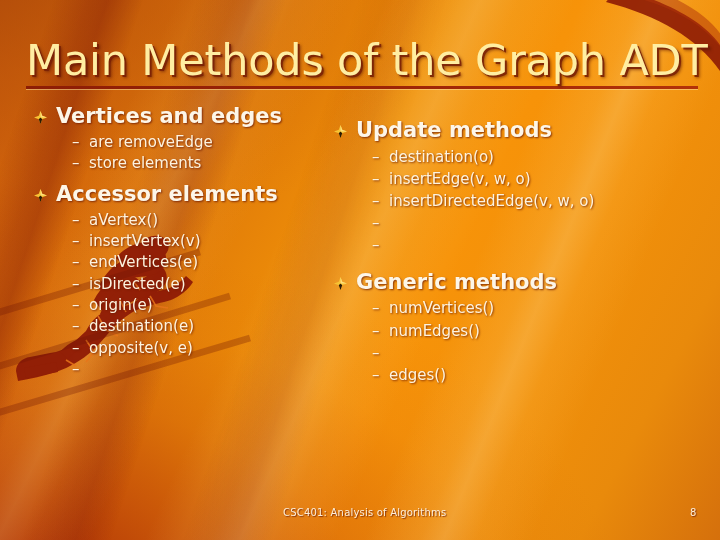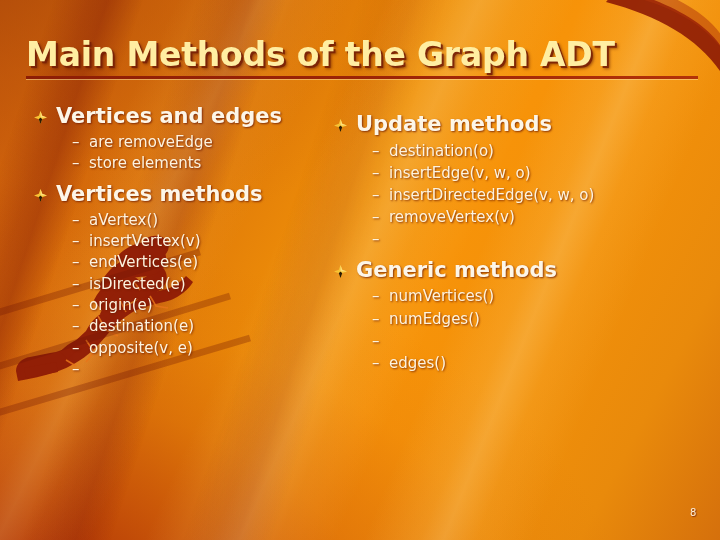--- a/index.html
+++ b/index.html
@@ -84,22 +84,22 @@
   .bg-svg { position: absolute; inset: 0; pointer-events: none; }
 
   
   .title-wrap {
     position: absolute;
     left: 26px;
     top: 38px;
     width: 672px;
   }
   .title {
-    font-size: 33px;
-    font-weight: bold;
+    font-size: 43px;
+    font-weight: normal;
     color: #ffeea2;
     letter-spacing: -0.2px;
     line-height: 1.05;
     white-space: nowrap;
     text-shadow:
       2px 2px 0 rgba(120,30,6,0.85),
       3px 3px 3px rgba(90,20,4,0.55);
   }
   .title-rule {
     margin-top: 3px;
@@ -160,21 +160,21 @@
   }
   .lvl2-text {
     font-size: 15px;
     color: #fdf3df;
     text-shadow: 1px 1px 2px rgba(110,28,5,0.8);
     white-space: nowrap;
   }
 
   
   .col-right .lvl2 { line-height: 1.47; }
-  .col-right .lvl1 { margin-top: 8px; }
+  .col-right .lvl1 { margin-top: 14px; }
 
   
   .footer-text {
     position: absolute;
     left: 283px;
     top: 507px;
     font-size: 10px;
     color: #fbeedb;
     letter-spacing: 0.2px;
     text-shadow: 1px 1px 1px rgba(110,28,5,0.75);
@@ -266,21 +266,21 @@
       </ul>
     </div>
 
     <div class="block">
       <div class="lvl1">
         <svg class="bullet" viewBox="0 0 16 16" aria-hidden="true">
           <path d="M8 0 L10.1 5.9 L16 8 L10.1 10.1 L8 16 L5.9 10.1 L0 8 L5.9 5.9 Z" fill="#f6c233"></path>
           <path d="M8 8 L10.1 10.1 L8 16 L5.9 10.1 Z" fill="#2b1a04"></path>
           <path d="M8 0 L10.1 5.9 L16 8 L8 8 Z" fill="#ffe07a"></path>
         </svg>
-        <div class="lvl1-text">Vertices methods</div>
+        <div class="lvl1-text">Accessor elements</div>
       </div>
       <ul class="lvl2-list">
         <li class="lvl2">
           <span class="dash">–</span>
           <span class="lvl2-text">aVertex()</span>
         </li>
         <li class="lvl2">
           <span class="dash">–</span>
           <span class="lvl2-text">insertVertex(v)</span>
         </li>
@@ -331,21 +331,20 @@
         <li class="lvl2">
           <span class="dash">–</span>
           <span class="lvl2-text">insertEdge(v, w, o)</span>
         </li>
         <li class="lvl2">
           <span class="dash">–</span>
           <span class="lvl2-text">insertDirectedEdge(v, w, o)</span>
         </li>
         <li class="lvl2">
           <span class="dash">–</span>
-          <span class="lvl2-text">removeVertex(v)</span>
         </li>
         <li class="lvl2">
           <span class="dash">–</span>
         </li>
       </ul>
     </div>
 
     <div class="block">
       <div class="lvl1">
         <svg class="bullet" viewBox="0 0 16 16" aria-hidden="true">
@@ -369,15 +368,16 @@
         </li>
         <li class="lvl2">
           <span class="dash">–</span>
           <span class="lvl2-text">edges()</span>
         </li>
       </ul>
     </div>
 
   </div>
 
+  <div class="footer-text">CSC401: Analysis of Algorithms</div>
   <div class="footer-page">8</div>
 
 </div>
 
 </body></html>

